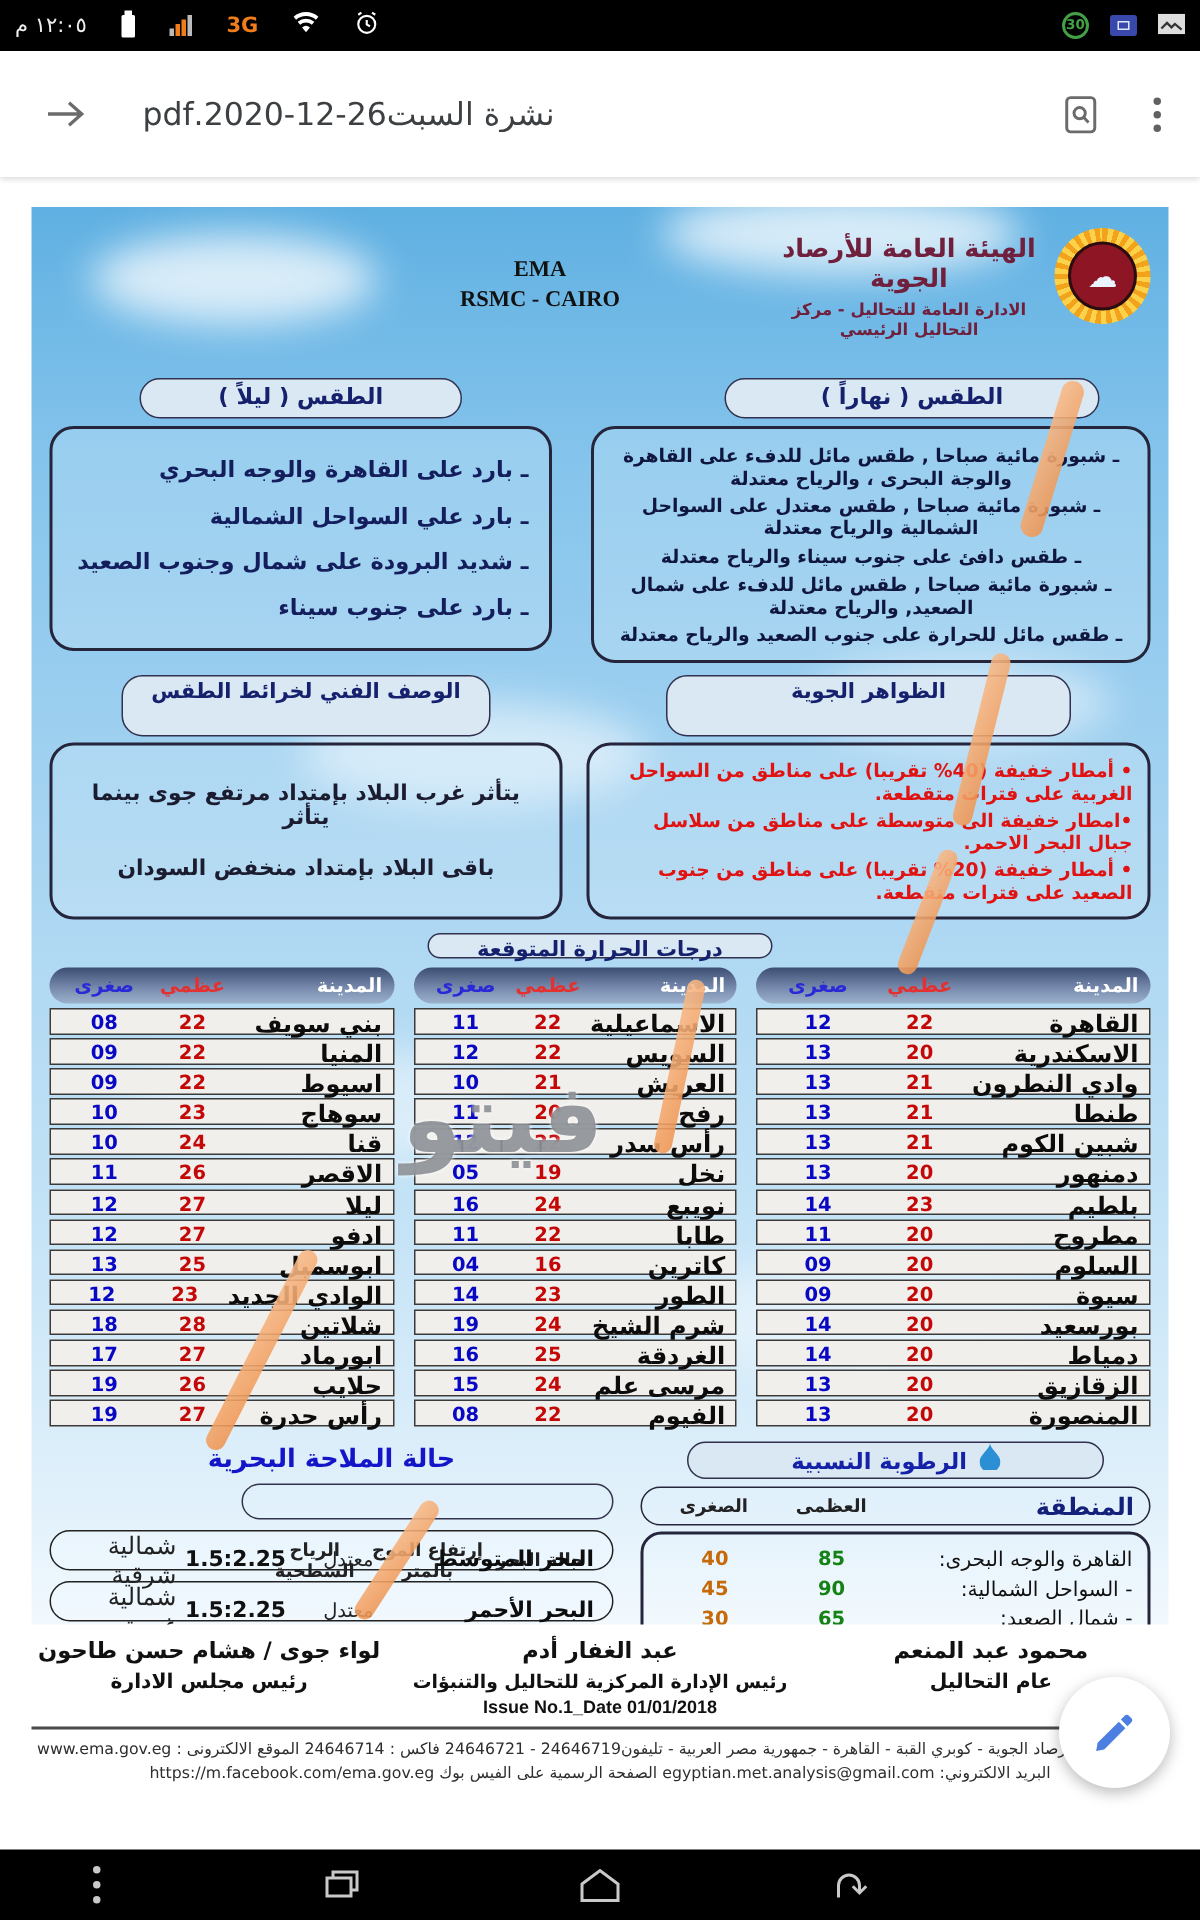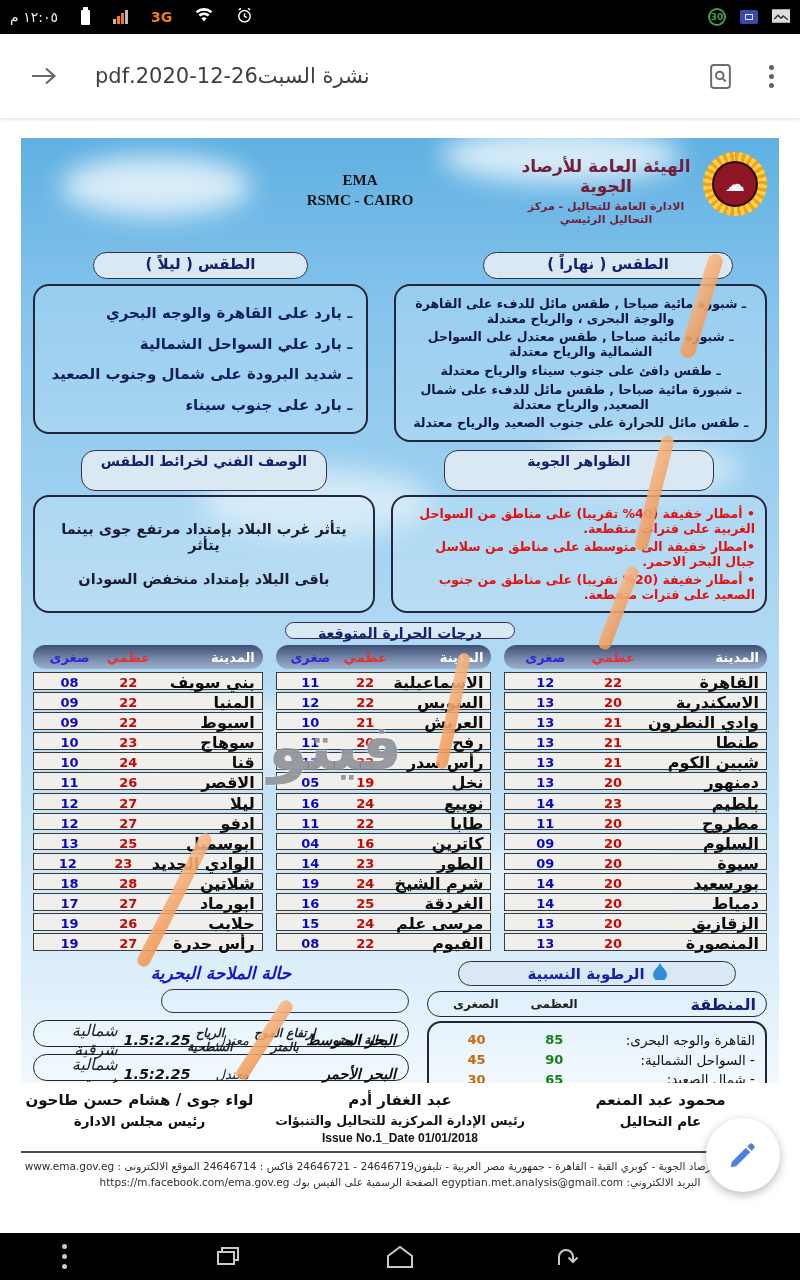--- a/index.html
+++ b/index.html
@@ -104,21 +104,21 @@
     border:1.8px solid #25253c; border-radius:14px; margin-top:5px; padding:1px 10px; height:26px; }
   .hum-cols .c-region { color:#14207a; font-weight:bold; font-size:16px; }
   .hum-cols .c-max, .hum-cols .c-min { color:#222; font-weight:bold; font-size:12px; text-align:center; }
   .hum-box { border:2px solid #25253c; border-radius:14px; margin-top:4px; padding:5px 10px;
     display:flex; flex-direction:column; justify-content:space-evenly; height:96px; }
   .hrow { display:grid; grid-template-columns:1.6fr .8fr .75fr; align-items:center; }
   .hrow .region { color:#111; font-size:13.5px; }
   .hrow .hmax { color:#158215; font-weight:bold; font-size:13px; text-align:center; }
   .hrow .hmin { color:#c66a08; font-weight:bold; font-size:13px; text-align:center; }
 
-  .marine { padding-top:2px;font-style:italic; }
+  .marine { padding-top:2px; }
   .marine-head { text-align:center; color:#1414c8; font-weight:bold; font-size:17px; }
   .marine-cols { display:grid; grid-template-columns:1fr 1.1fr 1fr; align-items:center;
     border:1.5px solid #33334d; border-radius:999px; height:24px; padding:0 12px;
     width:calc(100% - 128px); margin-top:6px; font-size:12px; color:#222; }
   .marine-cols span { text-align:center; font-weight:bold;margin-top:36px; }
   .mrow { display:grid; grid-template-columns:128px 1fr 1.1fr 1fr; align-items:center;
     border:1.6px solid #222; border-radius:999px; height:27px; padding:0 12px; margin-top:7px;
     background:rgba(240,248,255,.35); }
   .mrow .sea { color:#0d0d0d; font-weight:bold; font-size:14.5px; }
   .mrow .state { color:#222; font-size:13px; text-align:center; }

